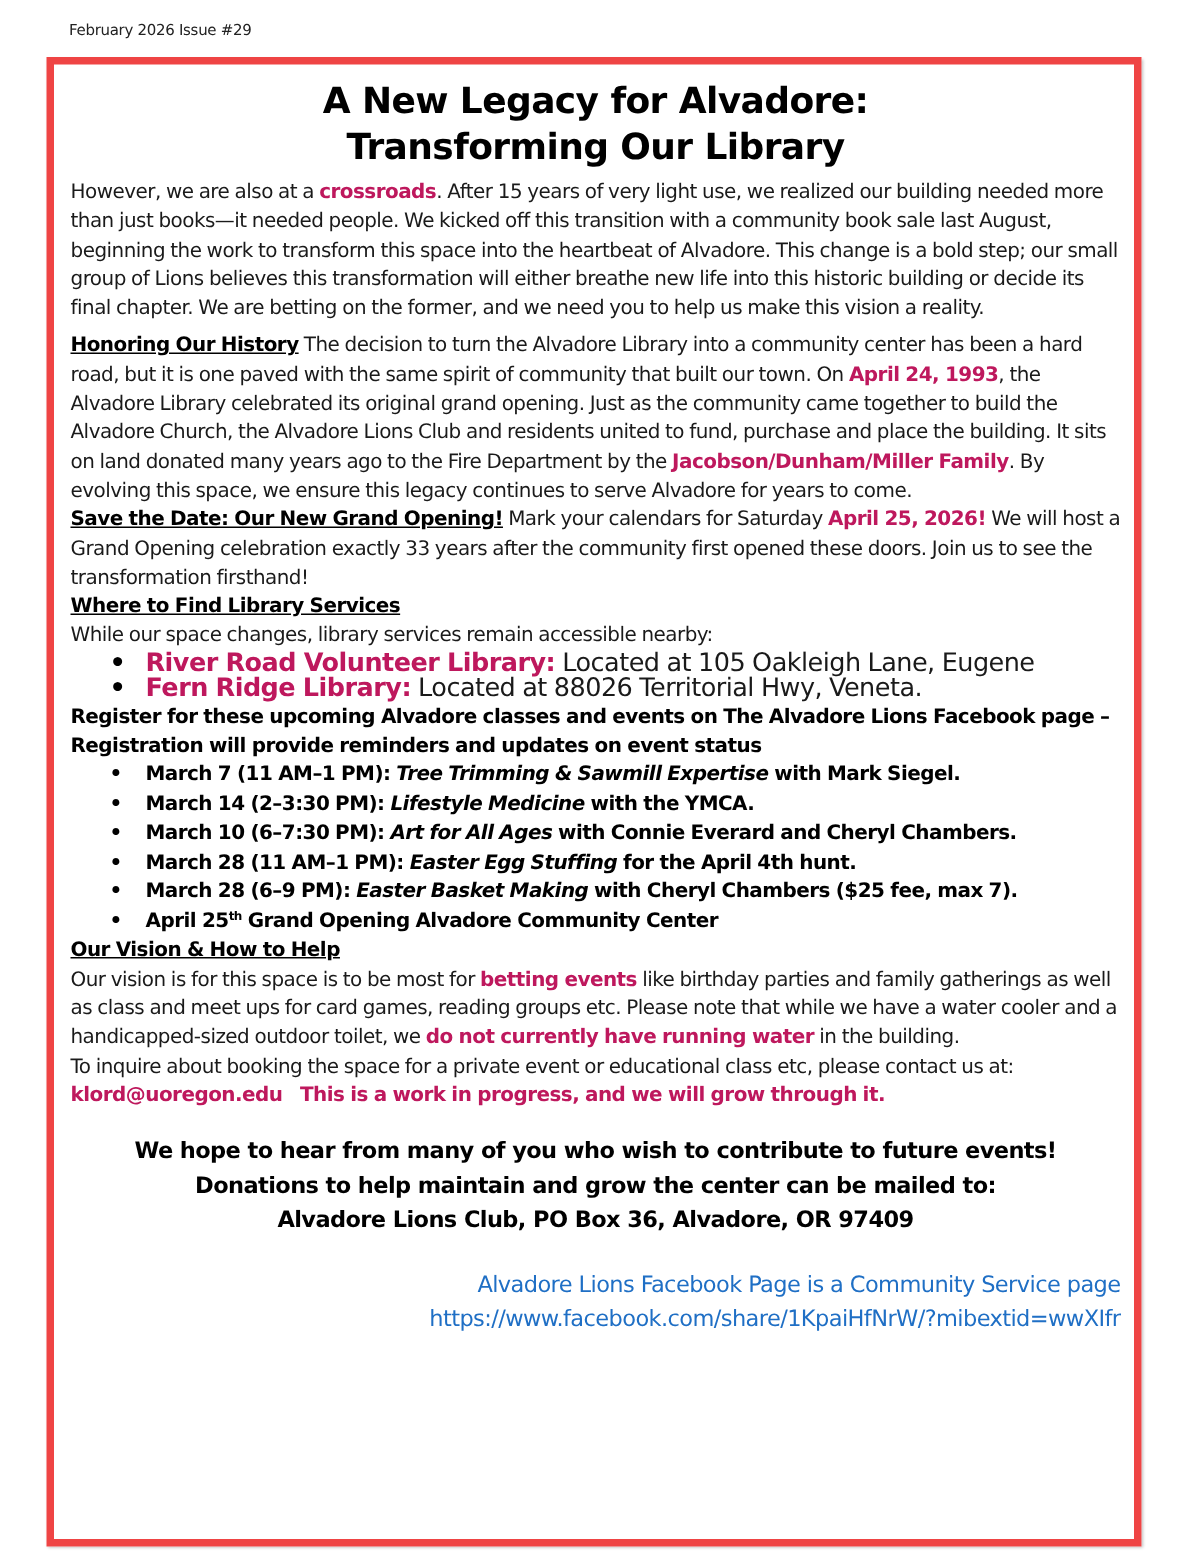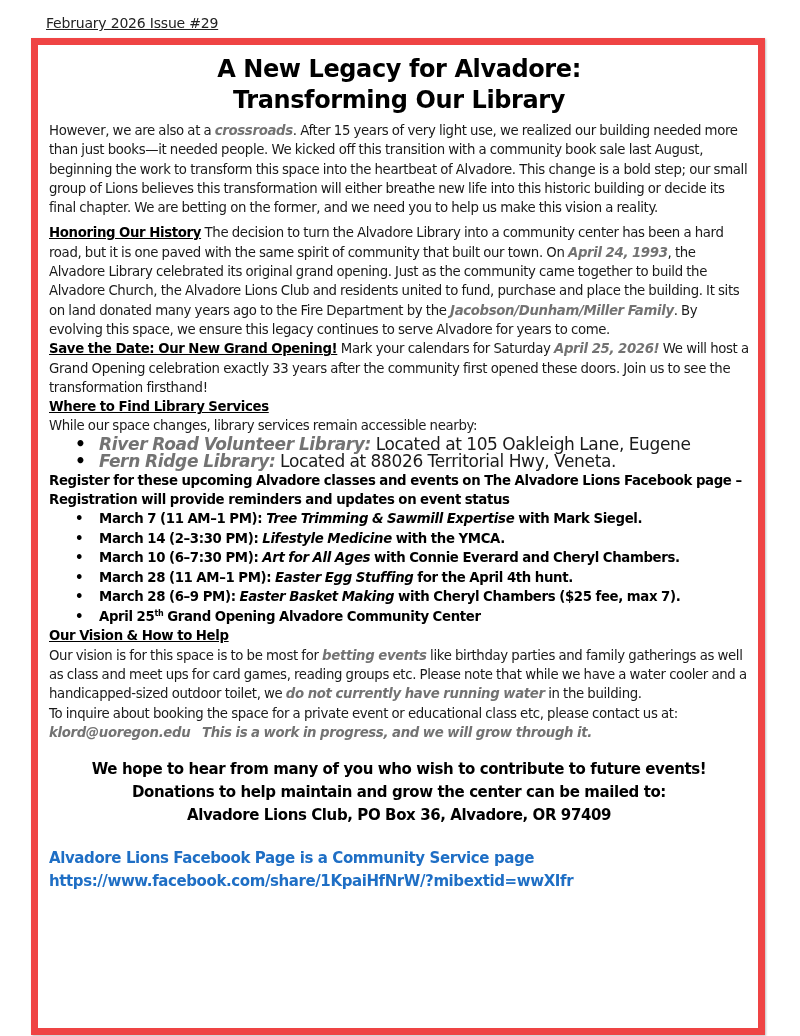--- a/index.html
+++ b/index.html
@@ -12,32 +12,31 @@
       height: 1036px;
       position: relative;
       overflow: hidden;
       font-family: "DejaVu Sans", "Liberation Sans", sans-serif;
       color: #1a1a1a;
     }
     .issue-line {
       position: absolute;
       left: 46px;
       top: 15px;
-      font-size: 14px;
+      font-size: 10px;
       letter-spacing: -0.2px;
       color: #222;
-      text-decoration: underline;
     }
     .frame {
       position: absolute;
       left: 31px;
       top: 38px;
       width: 720px;
       height: 983px;
-      border: 7px solid #ef4444;
+      border: 5px solid #ef4444;
       background: #fff;
       box-shadow: 1px 1px 2px rgba(0,0,0,0.25);
     }
     .content {
       position: absolute;
       left: 11px;
       top: 0;
       width: 700px;
     }
     .title {
@@ -58,22 +57,21 @@
       line-height: 19.3px;
       letter-spacing: -0.35px;
       word-spacing: -0.4px;
       color: #1a1a1a;
     }
     .gap {
       height: 6px;
     }
     b, .bold {
       font-weight: bold;
-      color: #737373;
-      font-style: italic;
+      color: #be185d;
     }
     .heading {
       font-weight: bold;
       color: #000;
       text-decoration: underline;
     }
     ul {
       margin: 0;
       padding: 0;
       list-style: none;
@@ -115,22 +113,22 @@
     .closing {
       text-align: center;
       font-weight: bold;
       color: #000;
       font-size: 15px;
       line-height: 23px;
       letter-spacing: -0.4px;
       margin-top: 16px;
     }
     .fb {
-      text-align: left;
-      font-weight: bold;
+      text-align: right;
+      font-weight: normal;
       color: #1f6fc5;
       font-size: 15px;
       line-height: 23px;
       letter-spacing: -0.4px;
       margin-top: 20px;
     }
     .fb a {
       color: #1f6fc5;
       text-decoration: none;
     }

